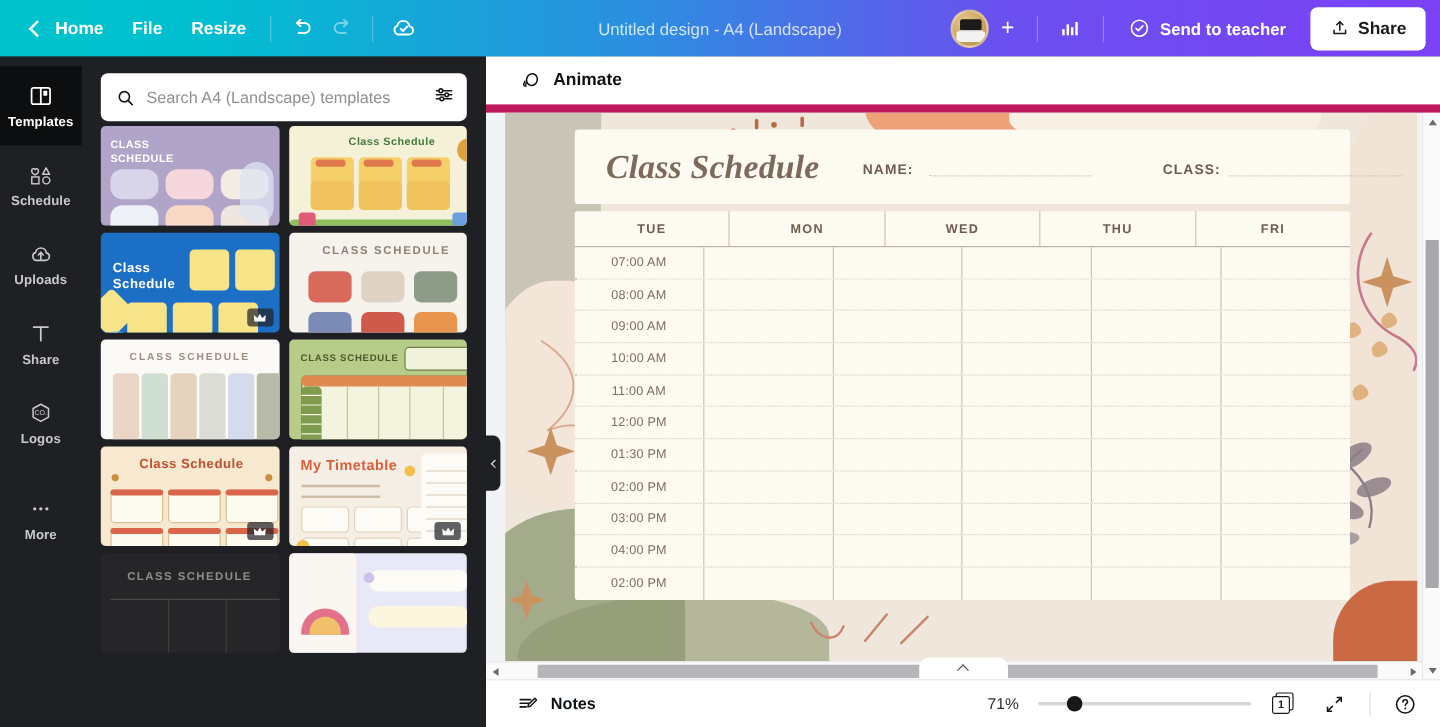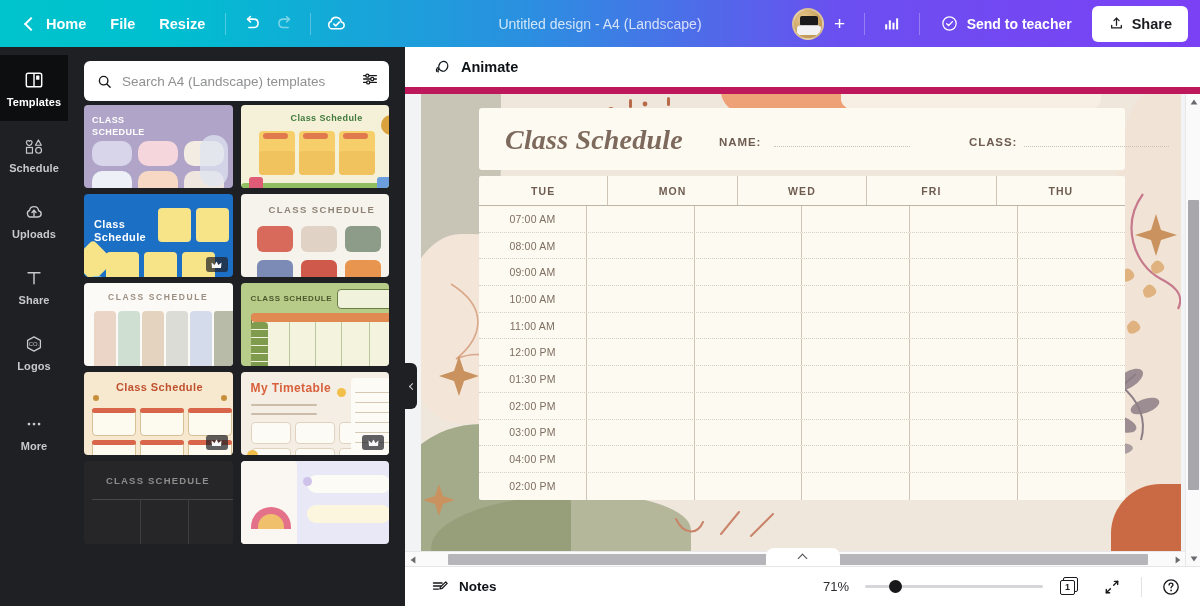--- a/index.html
+++ b/index.html
@@ -597,22 +597,22 @@
             <div class="fld-line" style="left:295px;top:38px;width:136px;"></div>
             <div class="fld-label" style="left:490px;top:28px;">CLASS:</div>
             <div class="fld-line" style="left:545px;top:38px;width:145px;"></div>
           </div>
 
           <div class="tbl">
             <div class="tbl-head">
               <div class="th">TUE</div>
               <div class="th">MON</div>
               <div class="th">WED</div>
+              <div class="th">THU</div>
               <div class="th">FRI</div>
-              <div class="th">THU</div>
             </div>
             <div class="tr">
                 <div class="td time">07:00 AM</div>
                 <div class="td"></div>
                 <div class="td"></div>
                 <div class="td"></div>
                 <div class="td"></div>
                 <div class="td"></div>
               </div>
             <div class="tr">

